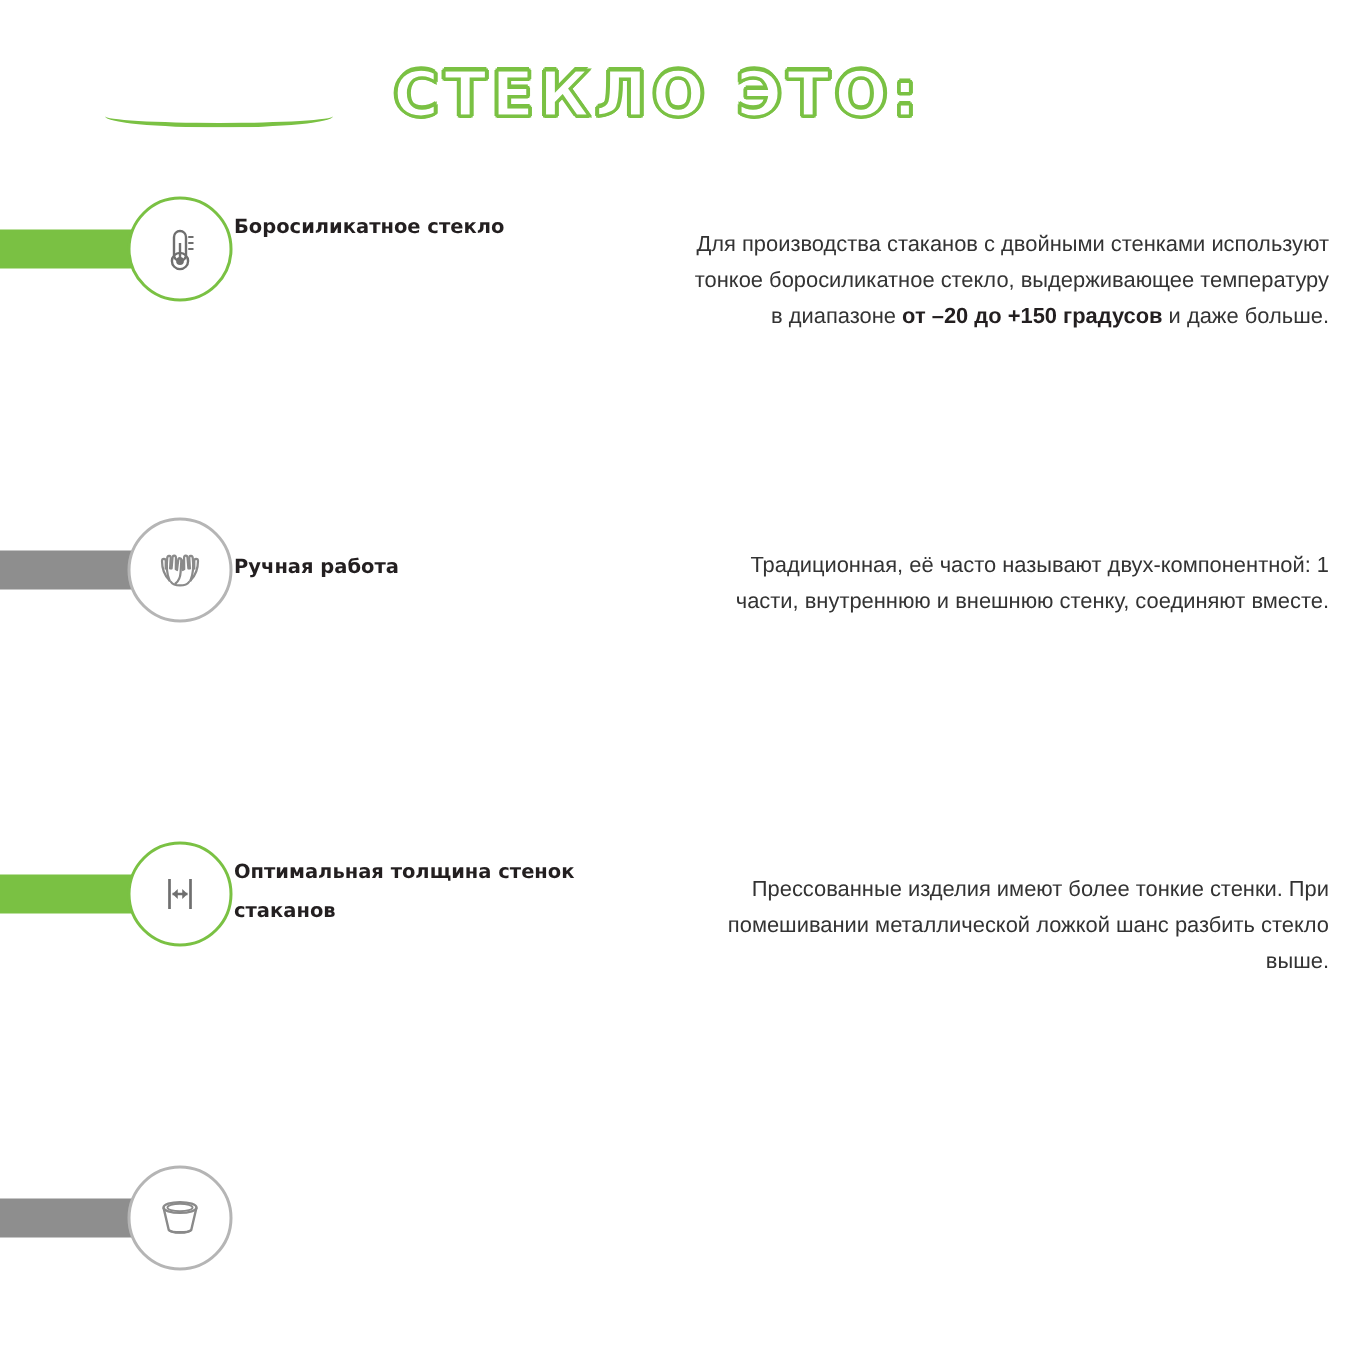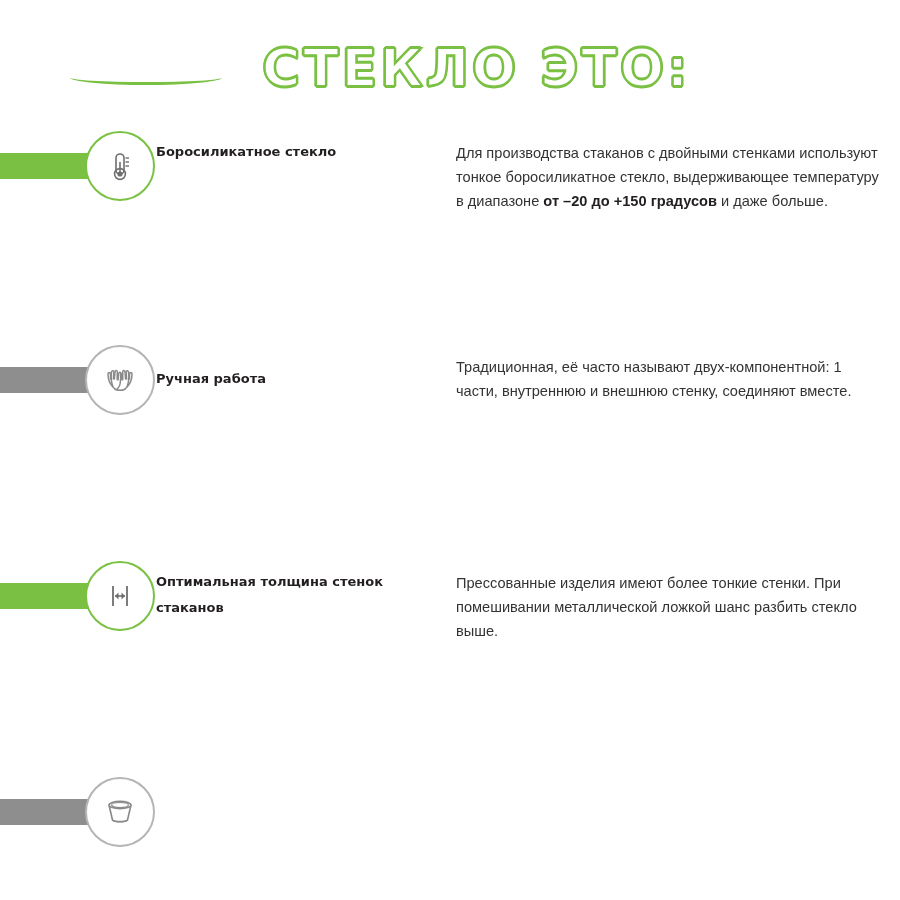--- a/index.html
+++ b/index.html
@@ -59,21 +59,21 @@
     height: 6px;
     border-bottom: 3px solid #7ac143;
     border-radius: 0 0 60% 60% / 0 0 100% 100%;
   }
   .headline {
     position: absolute;
     left: 262px;
     top: 6px;
     font-family: "DejaVu Sans", sans-serif;
     font-weight: bold;
-    font-size: 52px;
+    font-size: 42px;
     letter-spacing: 3px;
     color: #ffffff;
     -webkit-text-stroke: 2px #7ac143;
     text-shadow:
       -1.6px 0 #7ac143, 1.6px 0 #7ac143,
       0 -1.6px #7ac143, 0 1.6px #7ac143;
     white-space: nowrap;
   }
 
   
@@ -125,26 +125,27 @@
     font-weight: bold;
     font-size: 13px;
     line-height: 26px;
     color: #231f20;
   }
   .row-title.single { top: 21px; }
 
   .row-desc {
     position: absolute;
     left: 456px;
-    top: 10px;
+    top: 20px;
     width: 430px;
     font-family: "Liberation Sans", sans-serif;
     font-size: 14.6px;
     line-height: 24px;
     color: #333333;
+    text-align: right;
   }
   .row-desc b { font-weight: bold; color: #231f20; }
 
   .rowpos-0 { top: 0px; }
   .rowpos-1 { top: 111px; }
   .rowpos-2 { top: 224px; }
   .rowpos-3 { top: 337px; }
 </style>
 </head>
 <body>

